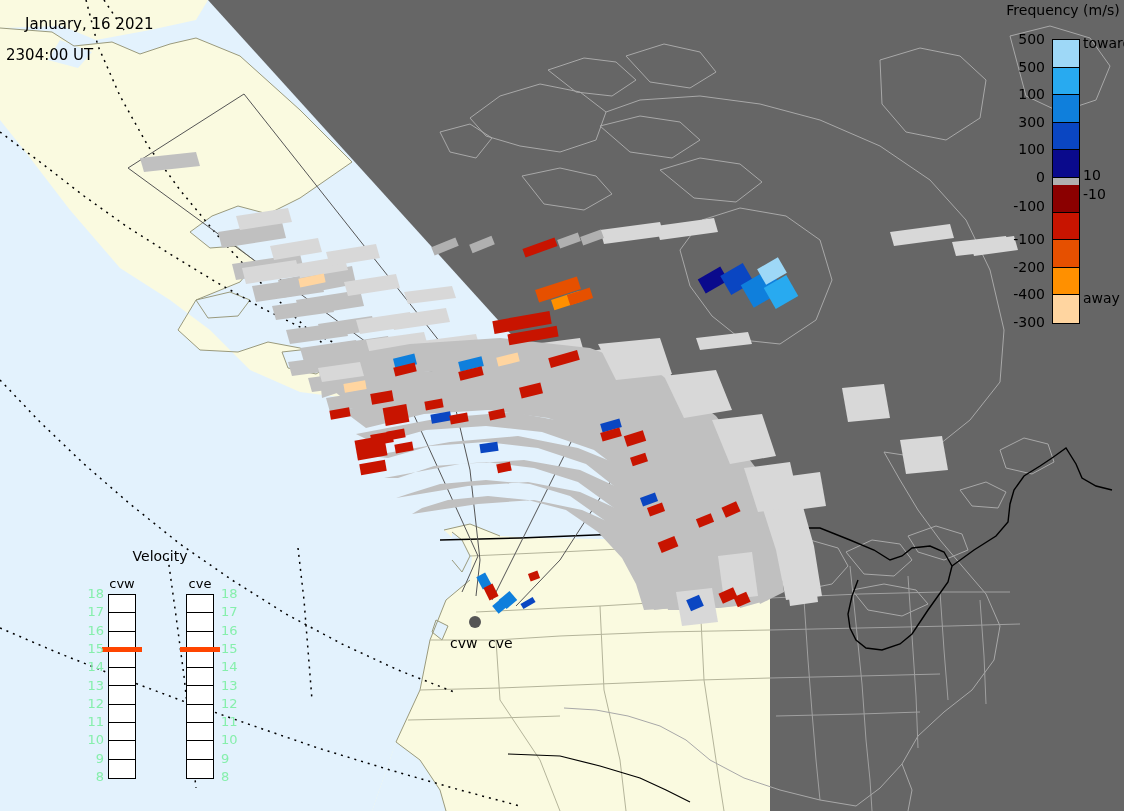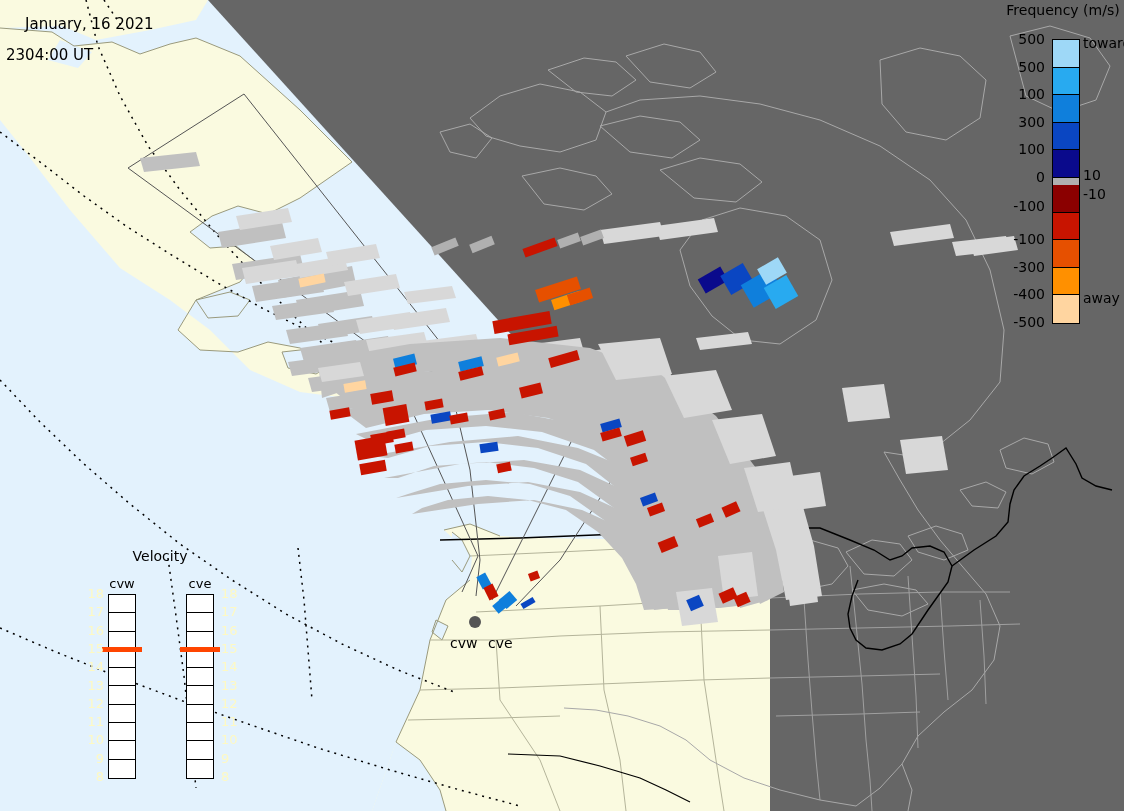--- a/index.html
+++ b/index.html
@@ -162,21 +162,21 @@
   }
   .fticks {
     position: absolute;
     top: 18px;
     width: 26px;
     height: 185px;
   }
   .ftick {
     position: absolute;
     font-size: 13px;
-    color: #fef9c3;
+    color: #86efac;
     line-height: 13px;
     width: 26px;
     transform: translateY(-7px);
     white-space: nowrap;
   }
   .fticks.left .ftick  { text-align: right; right: 2px; }
   .fticks.right .ftick { text-align: left;  left: 3px; }
 
   
   .site-label {
@@ -481,23 +481,23 @@
     <div id="cbar-title">Frequency (m/s)</div>
     <div id="cbar-ticks">
         <div class="ctick" style="top: 0px;">500</div>
         <div class="ctick" style="top: 27.6px;">500</div>
         <div class="ctick" style="top: 55.2px;">100</div>
         <div class="ctick" style="top: 82.8px;">300</div>
         <div class="ctick" style="top: 110.4px;">100</div>
         <div class="ctick" style="top: 138px;">0</div>
         <div class="ctick" style="top: 167px;">-100</div>
         <div class="ctick" style="top: 200.2px;">-100</div>
-        <div class="ctick" style="top: 227.8px;">-300</div>
+        <div class="ctick" style="top: 227.8px;">-200</div>
         <div class="ctick" style="top: 255.4px;">-400</div>
-        <div class="ctick" style="top: 283px;">-500</div>
+        <div class="ctick" style="top: 283px;">-300</div>
       </div>
     <div id="cbar">
         <div class="cseg" style="background: rgb(158, 216, 247); height: 27.6px;"></div>
         <div class="cseg" style="background: rgb(40, 170, 240); height: 27.6px;"></div>
         <div class="cseg" style="background: rgb(15, 127, 220); height: 27.6px;"></div>
         <div class="cseg" style="background: rgb(10, 70, 194); height: 27.6px;"></div>
         <div class="cseg" style="background: rgb(10, 10, 140); height: 27.6px;"></div>
         <div class="cseg thin" style="background: rgb(176, 176, 176); height: 7px;"></div>
         <div class="cseg" style="background: rgb(139, 0, 0); height: 27.6px;"></div>
         <div class="cseg" style="background: rgb(200, 20, 0); height: 27.6px;"></div>

